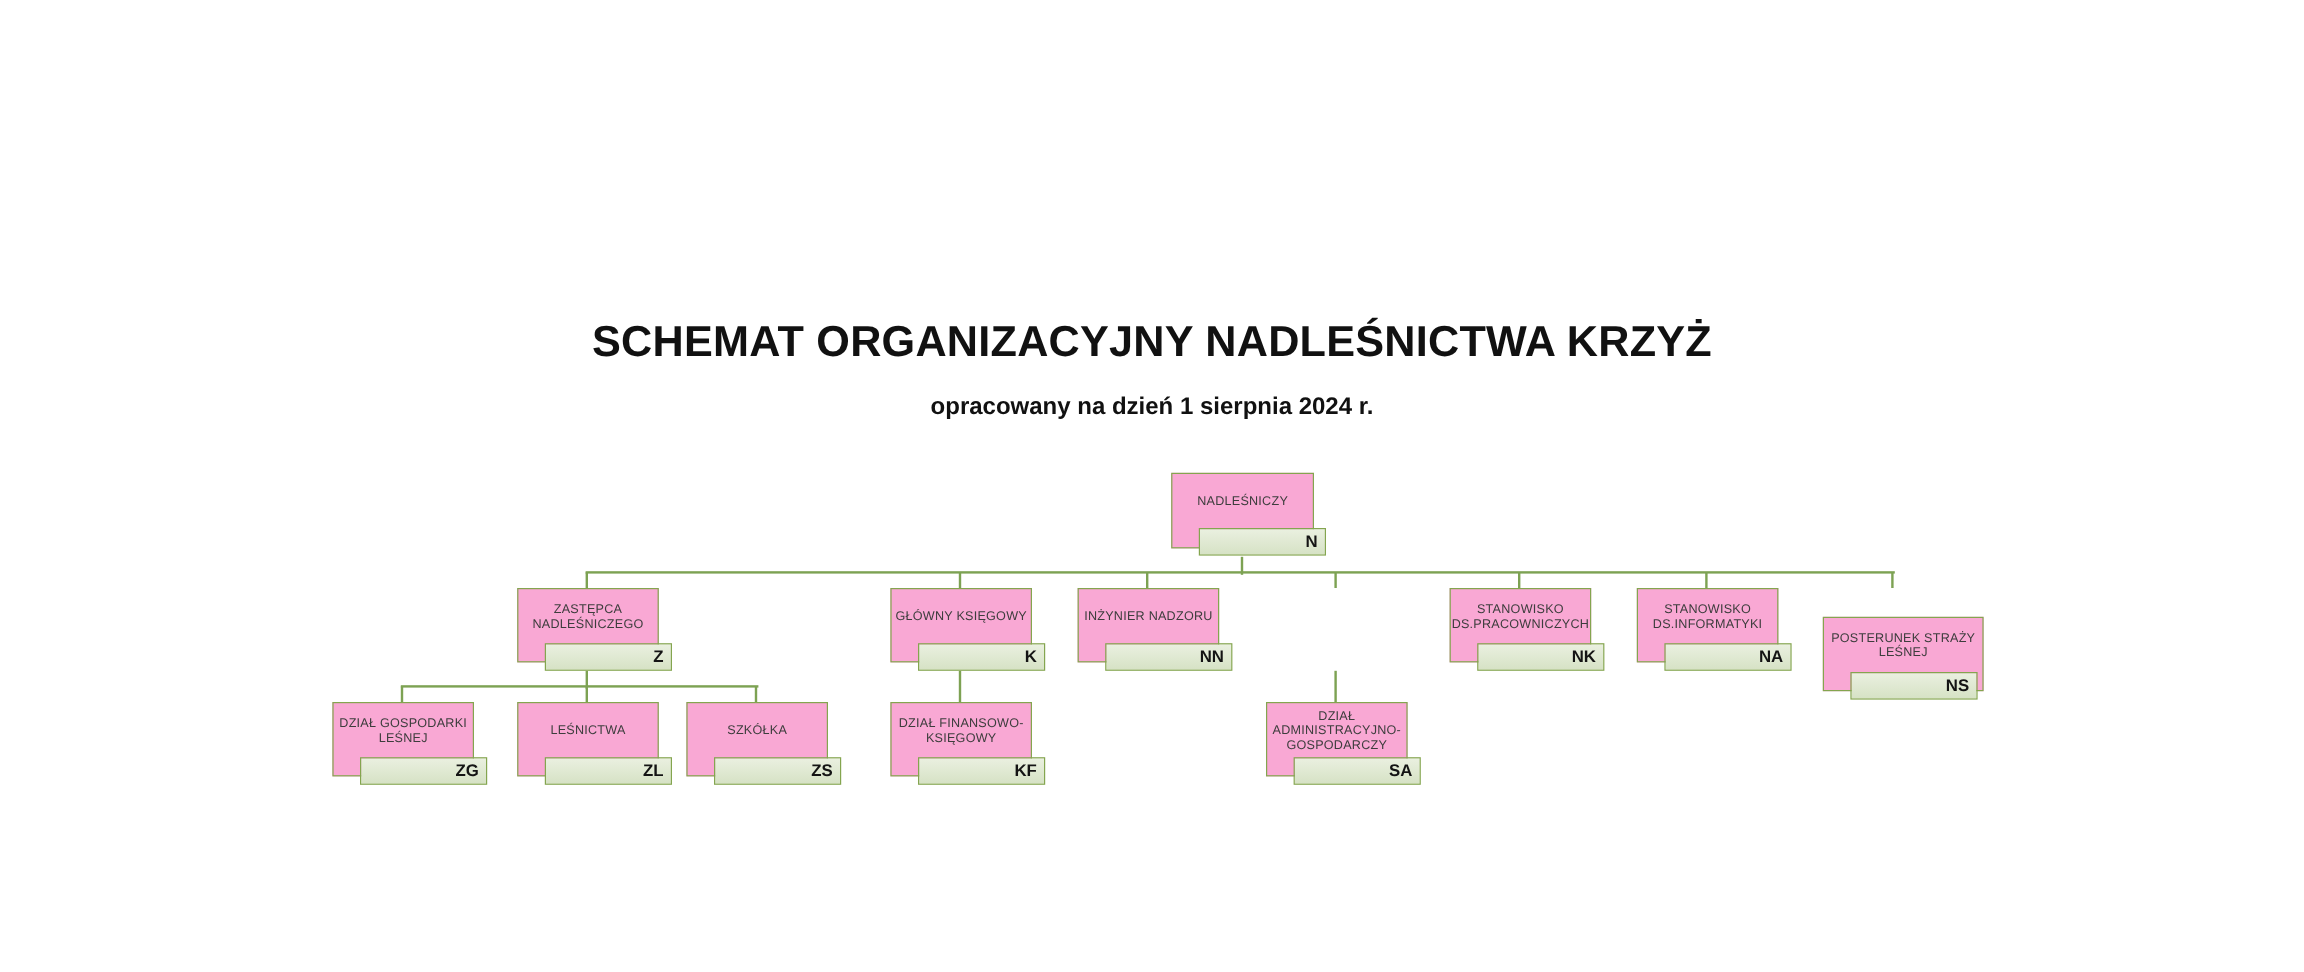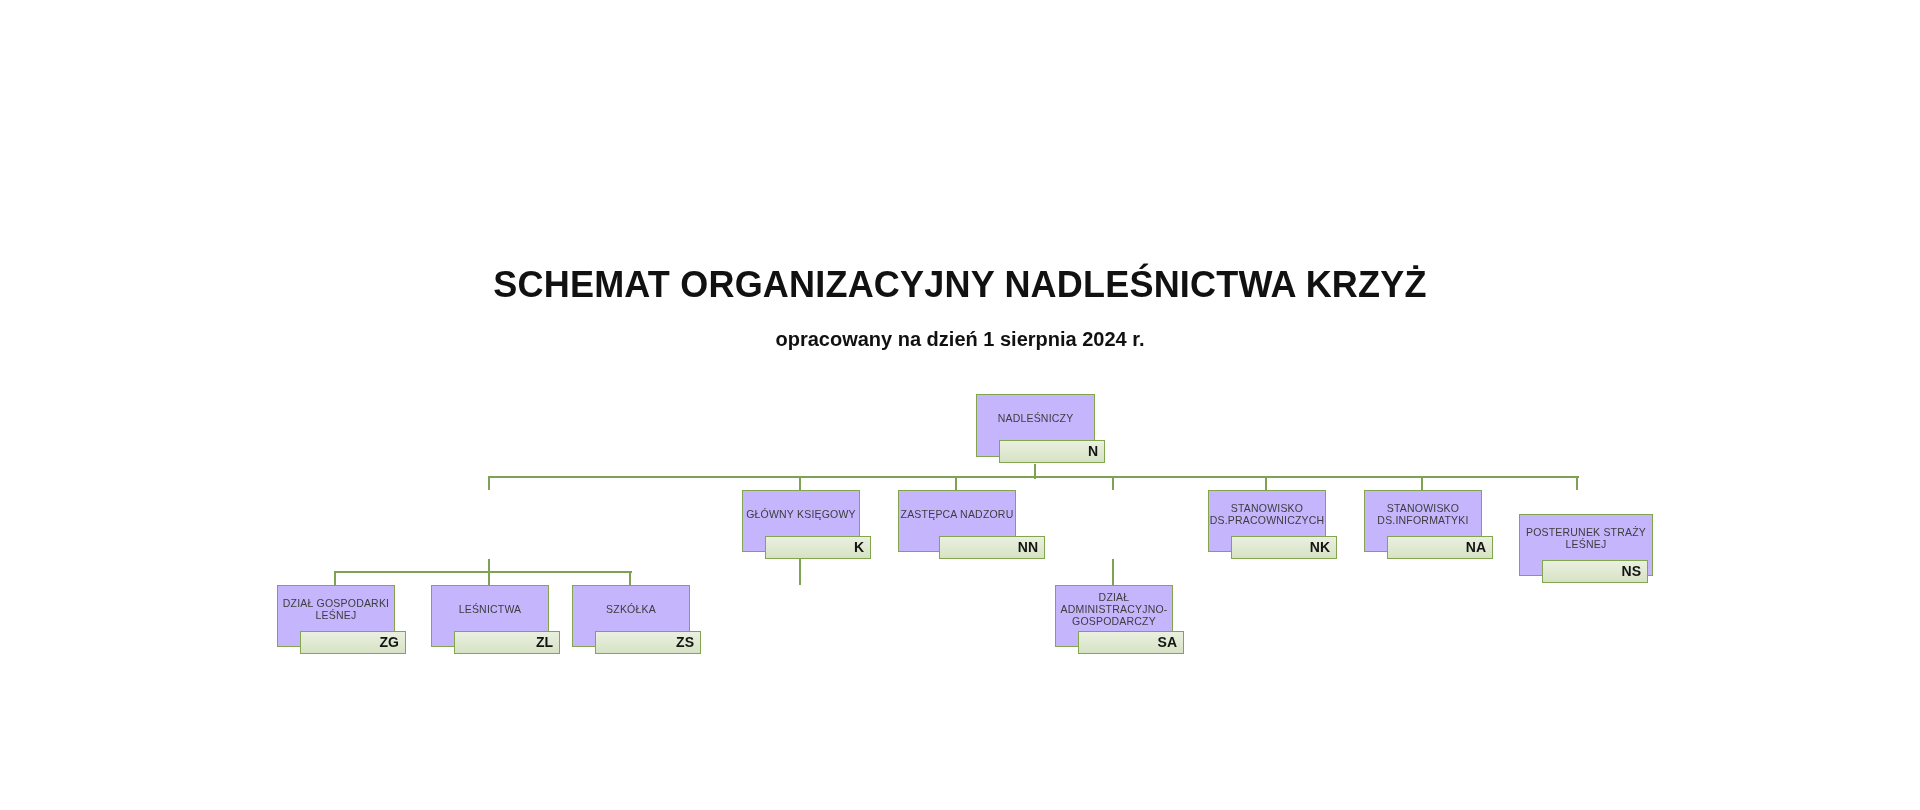--- a/index.html
+++ b/index.html
@@ -17,21 +17,21 @@
     font-family:"Liberation Sans", sans-serif;
   }
   
   #title-block { position:absolute; left:0; right:0; top:264px; text-align:center; color:#111; }
   #main-title  { font-size:36px; font-weight:bold; letter-spacing:0.2px; }
   #sub-title   { font-size:20px; font-weight:bold; margin-top:22px; }
   
   #org-chart { position:absolute; left:0; top:0; width:1920px; height:810px; }
   .conn { position:absolute; background:var(--line-color); }
   .node {
-    position:absolute; background:#c4b5fd;
+    position:absolute; background:#f9a8d4;
     border:1.5px solid var(--box-border); overflow:visible;
   }
   .node-label {
     position:absolute; left:1px; right:1px; top:0; height:45px;
     display:flex; align-items:center; justify-content:center;
     text-align:center; white-space:pre-line;
     font-size:10.5px; line-height:12px; color:#3d3d3d;
     letter-spacing:0.2px;
   }
   .node-tab {
@@ -67,27 +67,32 @@
       <div class="conn" style="left: 488px; top: 572px; width: 2px; height: 13px;"></div>
       <div class="conn" style="left: 629px; top: 572px; width: 2px; height: 13px;"></div>
       <div class="conn" style="left: 799px; top: 559px; width: 2px; height: 26px;"></div>
       <div class="conn" style="left: 1112px; top: 559px; width: 2px; height: 26px;"></div>
       <div class="conn" style="left: 488px; top: 476px; width: 1091px; height: 2px;"></div>
       <div class="conn" style="left: 334px; top: 571px; width: 298px; height: 2px;"></div>
       <div class="node" style="left: 976px; top: 394px; width: 119px; height: 63px;">
         <div class="node-label" style="color: rgb(61, 61, 61);">NADLEŚNICZY</div>
         <div class="node-tab" style="color: rgb(20, 20, 20);">N</div>
       </div>
+      <div class="node" style="left: 431px; top: 490px; width: 118px; height: 62px;">
+        <div class="node-label" style="color: rgb(61, 61, 61);">ZASTĘPCA
+NADLEŚNICZEGO</div>
+        <div class="node-tab" style="color: rgb(20, 20, 20);">Z</div>
+      </div>
       <div class="node" style="left: 742px; top: 490px; width: 118px; height: 62px;">
         <div class="node-label" style="color: rgb(61, 61, 61);">GŁÓWNY KSIĘGOWY</div>
         <div class="node-tab" style="color: rgb(20, 20, 20);">K</div>
       </div>
       <div class="node" style="left: 898px; top: 490px; width: 118px; height: 62px;">
-        <div class="node-label" style="color: rgb(61, 61, 61);">ZASTĘPCA NADZORU</div>
-        <div class="node-tab" style="color: rgb(20, 20, 20); margin-left: 18px;">NN</div>
+        <div class="node-label" style="color: rgb(61, 61, 61);">INŻYNIER NADZORU</div>
+        <div class="node-tab" style="color: rgb(20, 20, 20);">NN</div>
       </div>
       <div class="node" style="left: 1208px; top: 490px; width: 118px; height: 62px;">
         <div class="node-label" style="color: rgb(61, 61, 61);">STANOWISKO
 DS.PRACOWNICZYCH</div>
         <div class="node-tab" style="color: rgb(20, 20, 20);">NK</div>
       </div>
       <div class="node" style="left: 1364px; top: 490px; width: 118px; height: 62px;">
         <div class="node-label" style="color: rgb(61, 61, 61);">STANOWISKO
 DS.INFORMATYKI</div>
         <div class="node-tab" style="color: rgb(20, 20, 20);">NA</div>
@@ -103,20 +108,25 @@
         <div class="node-tab" style="color: rgb(20, 20, 20);">ZG</div>
       </div>
       <div class="node" style="left: 431px; top: 585px; width: 118px; height: 62px;">
         <div class="node-label" style="color: rgb(61, 61, 61);">LEŚNICTWA</div>
         <div class="node-tab" style="color: rgb(20, 20, 20);">ZL</div>
       </div>
       <div class="node" style="left: 572px; top: 585px; width: 118px; height: 62px;">
         <div class="node-label" style="color: rgb(61, 61, 61);">SZKÓŁKA</div>
         <div class="node-tab" style="color: rgb(20, 20, 20);">ZS</div>
       </div>
+      <div class="node" style="left: 742px; top: 585px; width: 118px; height: 62px;">
+        <div class="node-label" style="color: rgb(61, 61, 61);">DZIAŁ FINANSOWO-
+KSIĘGOWY</div>
+        <div class="node-tab" style="color: rgb(20, 20, 20);">KF</div>
+      </div>
       <div class="node" style="left: 1055px; top: 585px; width: 118px; height: 62px;">
         <div class="node-label" style="color: rgb(61, 61, 61); text-align: center;">DZIAŁ
 ADMINISTRACYJNO-
 GOSPODARCZY</div>
         <div class="node-tab" style="color: rgb(20, 20, 20);">SA</div>
       </div>
     </div>
 
 </div>
 

